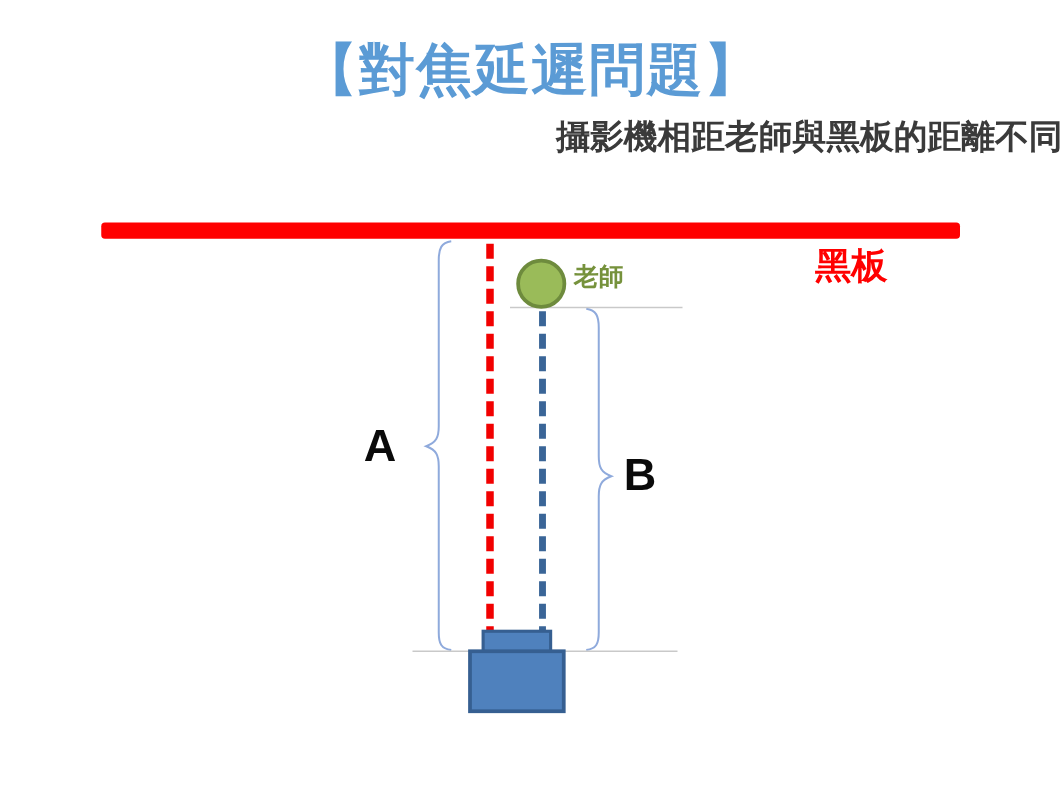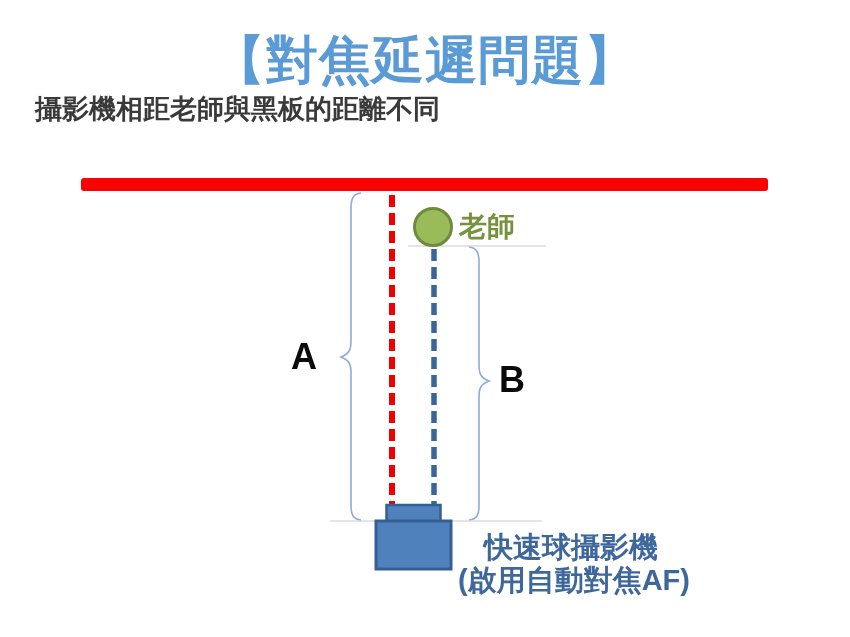--- a/index.html
+++ b/index.html
@@ -9,42 +9,42 @@
     height: 637px;
     background: #ffffff;
     overflow: hidden;
     font-family: "Liberation Sans", "DejaVu Sans", sans-serif;
   }
   .abs { position: absolute; white-space: nowrap; }
 
   .title {
     left: 0; right: 0; top: 26px;
     text-align: center;
-    font-size: 52px;
+    font-size: 45px;
     font-weight: 700;
     color: #5B9BD5;
     letter-spacing: 1px;
   }
   .subtitle {
     left: 0; right: 0; top: 91px;
-    text-align: left;
+    text-align: right;
     font-size: 27px;
     font-weight: 700;
     color: #3A3A3A;
     padding-left: 35px;
   }
   .blackboard-label {
     left: 652px; top: 193px;
     font-size: 29px;
     font-weight: 700;
     color: #FF0000;
   }
   .teacher-label {
     left: 459px; top: 208px;
-    font-size: 28px;
+    font-size: 20px;
     font-weight: 700;
     color: #76923C;
   }
   .letter-a {
     left: 291px; top: 336px;
     font-size: 36px;
     font-weight: 700;
     color: #0a0a0a;
   }
   .label-a {
@@ -100,27 +100,24 @@
     <line x1="434" y1="249" x2="434" y2="504" stroke-width="5.5" stroke-dasharray="12 6" stroke="#3A6597"></line>
 
     <circle cx="433" cy="227" r="18.5" stroke-width="3" fill="#9ABB59" stroke="#6E8B3D"></circle>
 
     <line x1="330" y1="521" x2="542" y2="521" stroke-width="1.2" stroke="#C9C9C9"></line>
 
     <rect x="386.5" y="505" width="54" height="16.5" stroke-width="2.5" fill="#4F81BD" stroke="#365F91"></rect>
     <rect x="376" y="521" width="75" height="48" stroke-width="3" fill="#4F81BD" stroke="#365F91"></rect>
   </svg>
 
+  <div class="abs blackboard-label">黑板</div>
 
   <div class="abs teacher-label">老師</div>
 
   <div class="abs letter-a">A</div>
 
 
   <div class="abs letter-b">B</div>
 
 
-  <div class="abs camera-label">
-    <div>快速球攝影機</div>
-    <div>(啟用自動對焦AF)</div>
-  </div>
 
 </div>
 
 </body></html>

